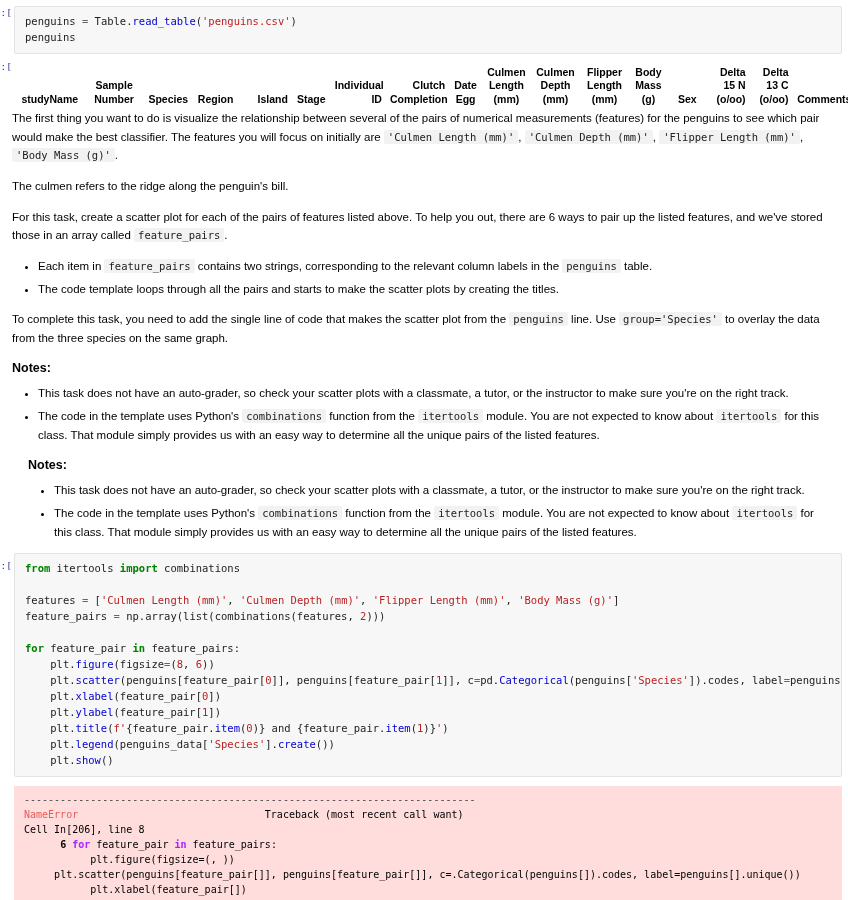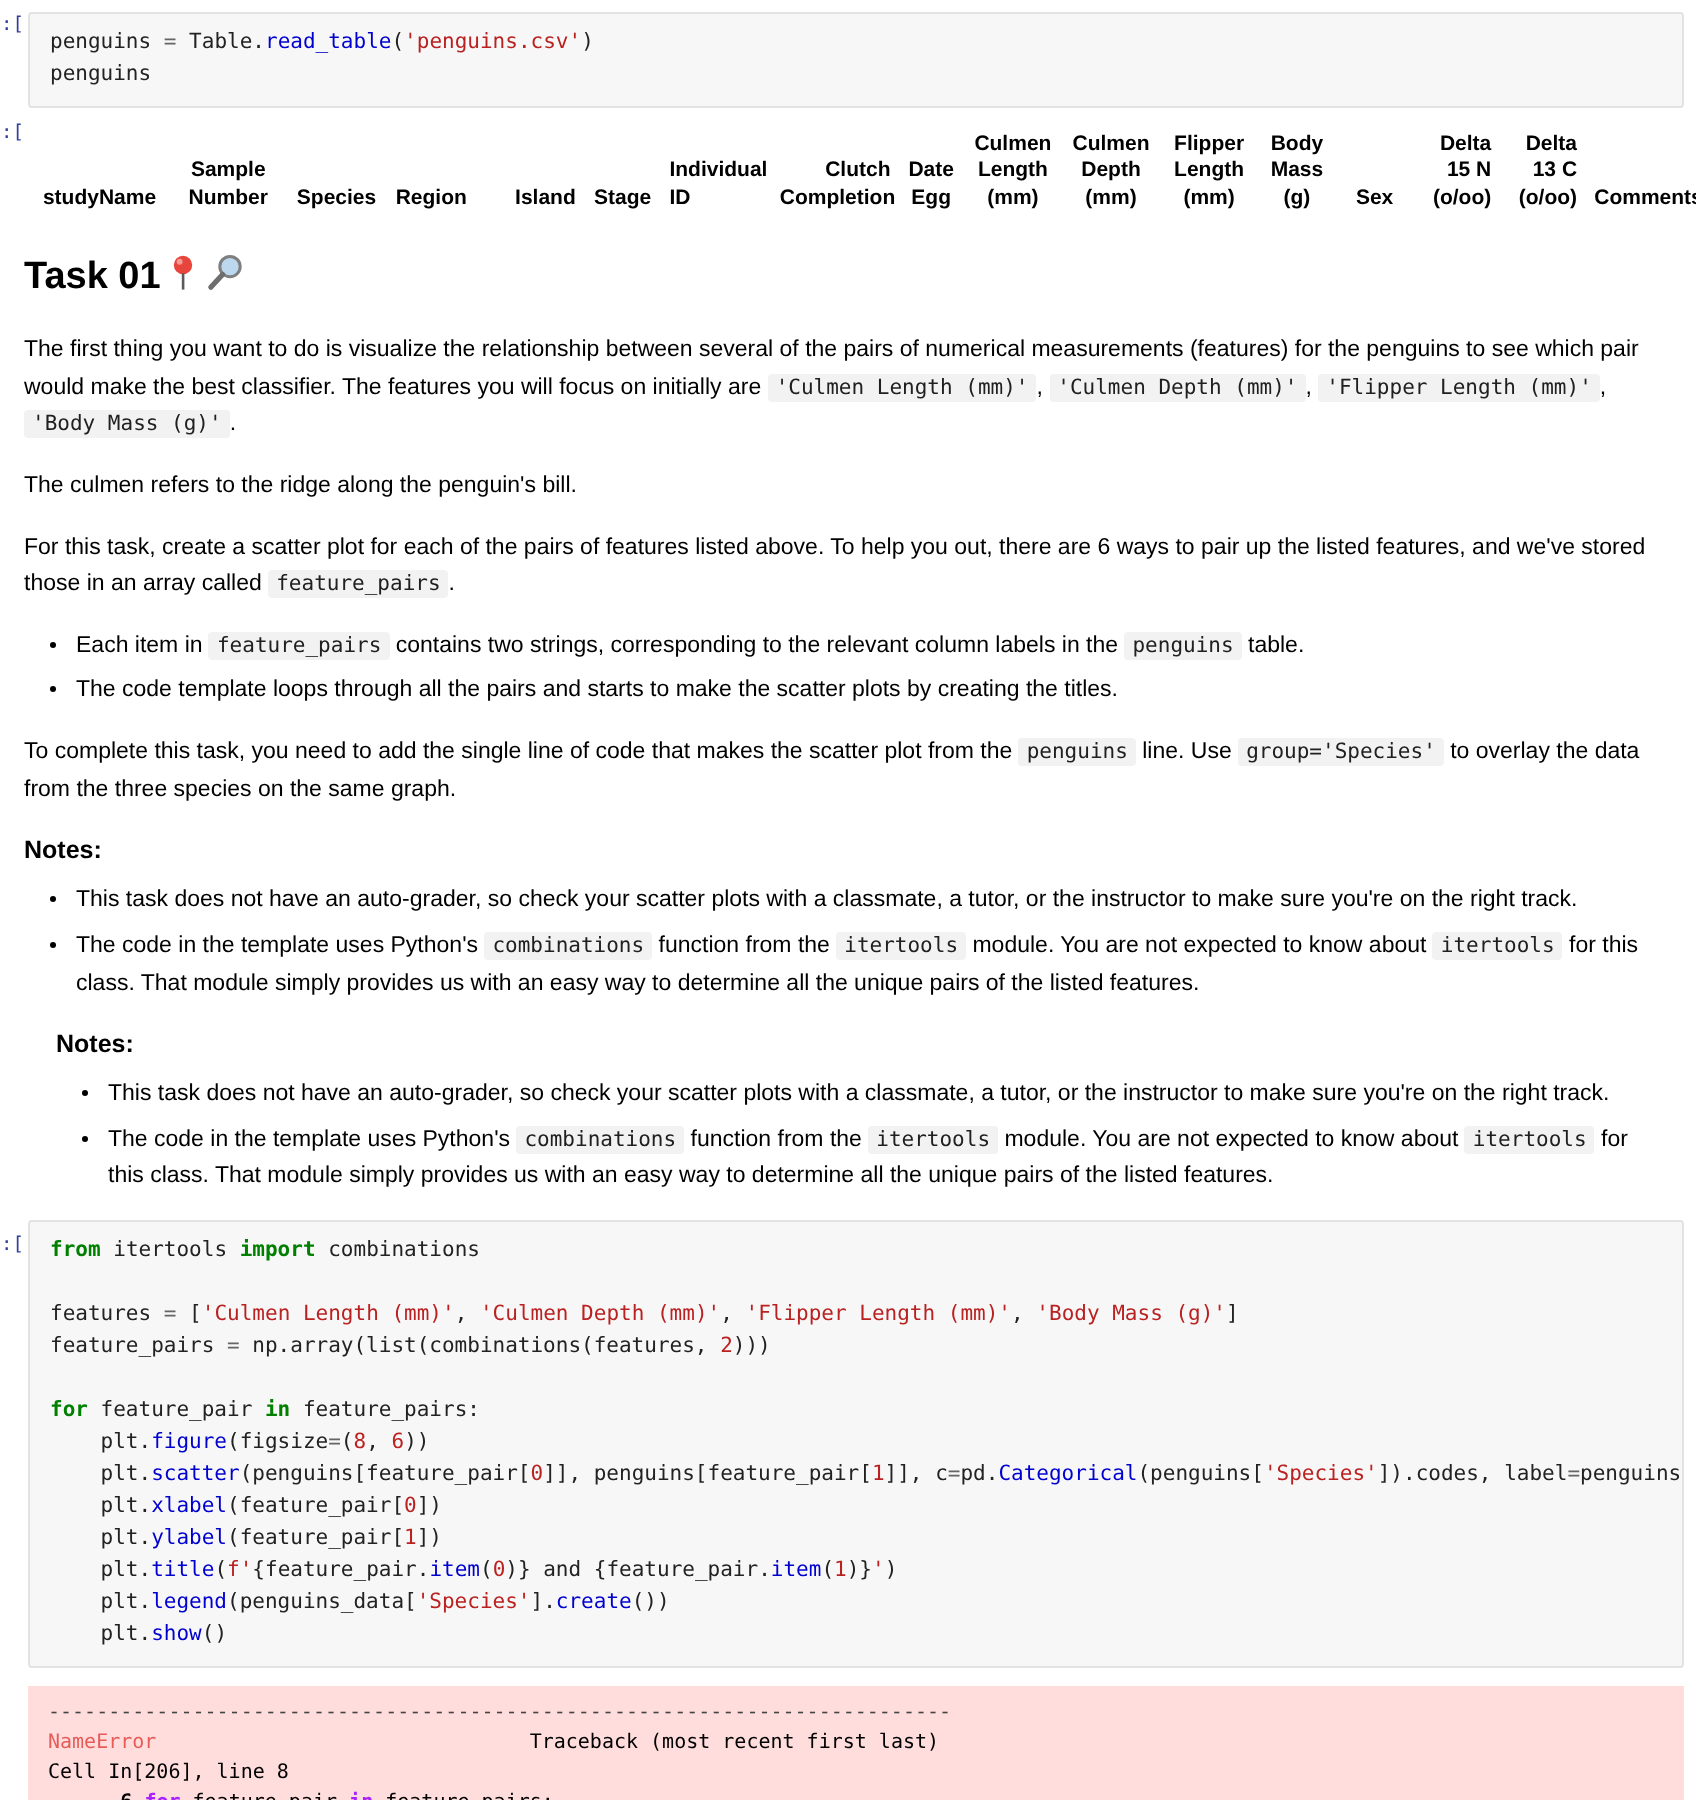--- a/index.html
+++ b/index.html
@@ -180,56 +180,40 @@
               <col style="width:62px">
           </colgroup>
           <thead>
             <tr>
               <th style="text-align:center">studyName</th>
               <th style="text-align:center">Sample Number</th>
               <th style="text-align:center">Species</th>
               <th style="text-align:left">Region</th>
               <th style="text-align:right">Island</th>
               <th style="text-align:center">Stage</th>
-              <th style="text-align:left">Individual ID</th>
+              <th style="text-align:right">Individual ID</th>
               <th style="text-align:right">Clutch Completion</th>
               <th style="text-align:center">Date Egg</th>
               <th style="text-align:center">Culmen Length (mm)</th>
               <th style="text-align:center">Culmen Depth (mm)</th>
               <th style="text-align:center">Flipper Length (mm)</th>
               <th style="text-align:center">Body Mass (g)</th>
               <th style="text-align:center">Sex</th>
               <th style="text-align:right">Delta 15 N (o/oo)</th>
               <th style="text-align:right">Delta 13 C (o/oo)</th>
               <th style="text-align:center">Comments</th>
             </tr>
           </thead>
         </table>
       </div>
     </div>
   </div>
 
   <div class="md">
 
-    <h1>
-      <span>Task 01</span>
-      <span class="icn">
-        <svg width="17" height="19" viewBox="0 0 17 19">
-          <circle cx="8.5" cy="5.5" r="4.6" fill="#e8453c"></circle>
-          <circle cx="6.8" cy="3.9" r="1.5" fill="#f59a94"></circle>
-          <rect x="7.9" y="9.6" width="1.3" height="8.2" fill="#5a5a5a"></rect>
-        </svg>
-      </span>
-      <span class="icn">
-        <svg width="20" height="19" viewBox="0 0 20 19">
-          <circle cx="12" cy="6.3" r="5.1" fill="#bcd8ef" stroke="#7f7f7f" stroke-width="1.5"></circle>
-          <line x1="8.3" y1="10.2" x2="2.4" y2="16.6" stroke="#6e6e6e" stroke-width="2.6" stroke-linecap="round"></line>
-        </svg>
-      </span>
-    </h1>
 
     <p><span>The first thing you want to do is visualize the relationship between several of the pairs of numerical measurements (features) for the penguins to see which pair would make the best classifier. The features you will focus on initially are </span><code class="ic">'Culmen Length (mm)'</code><span>, </span><code class="ic">'Culmen Depth (mm)'</code><span>, </span><code class="ic">'Flipper Length (mm)'</code><span>, </span><code class="ic">'Body Mass (g)'</code><span>.</span></p>
 
     <p>The culmen refers to the ridge along the penguin's bill.</p>
 
     <p><span>For this task, create a scatter plot for each of the pairs of features listed above. To help you out, there are 6 ways to pair up the listed features, and we've stored those in an array called </span><code class="ic">feature_pairs</code><span>.</span></p>
 
     <ul>
       <li><span>Each item in </span><code class="ic">feature_pairs</code><span> contains two strings, corresponding to the relevant column labels in the </span><code class="ic">penguins</code><span> table.</span></li>
       <li>The code template loops through all the pairs and starts to make the scatter plots by creating the titles.</li>
@@ -269,21 +253,21 @@
     plt.<span class="fn">title</span>(<span class="s">f'</span>{feature_pair.<span class="fn">item</span>(<span class="n">0</span>)} and {feature_pair.<span class="fn">item</span>(<span class="n">1</span>)}<span class="s">'</span>)
     plt.<span class="fn">legend</span>(penguins_data[<span class="s">'Species'</span>].<span class="fn">create</span>())
     plt.<span class="fn">show</span>()</div>
     </div>
   </div>
 
   <div class="cell-row">
     <div class="prompt"></div>
     <div class="cell-body">
       <div class="err"><span class="dash">---------------------------------------------------------------------------</span>
-<span class="etype">NameError</span>                               <span>Traceback (most recent first last)</span>
+<span class="etype">NameError</span>                               <span>Traceback (most recent call want)</span>
 <span>Cell In[206], line 8</span>
       <span class="lno">6</span> <span class="kw">for</span> feature_pair <span class="kw">in</span> feature_pairs:
            plt.figure(figsize=(, ))
      plt.scatter(penguins[feature_pair[]], penguins[feature_pair[]], c=.Categorical(penguins[]).codes, label=penguins[].unique())
            plt.xlabel(feature_pair[])
           plt.ylabel(feature_pair[])
 
 </div>
 
     </div>

